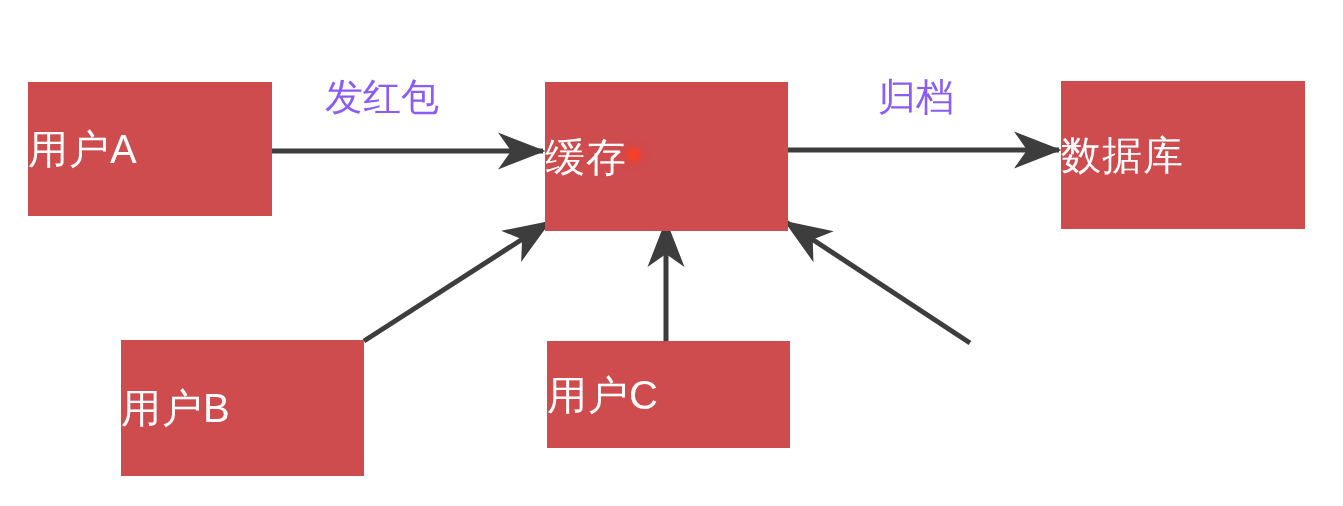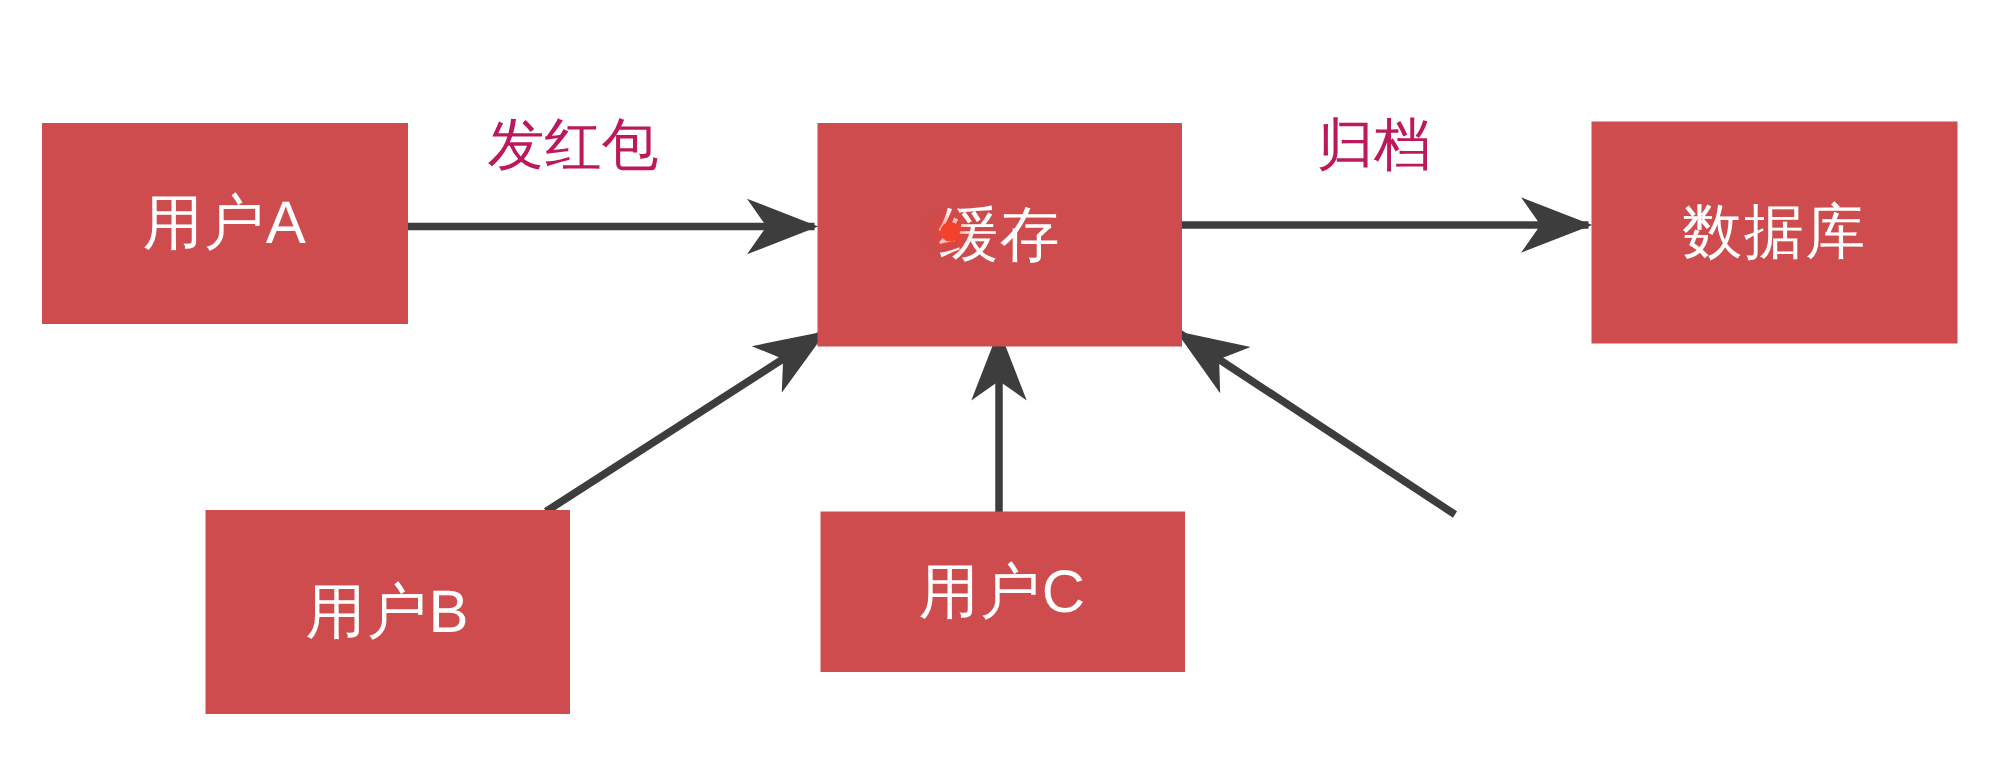--- a/index.html
+++ b/index.html
@@ -15,32 +15,31 @@
     width: 1343px;
     height: 506px;
     background: #ffffff;
     overflow: hidden;
   }
   .node {
     position: absolute;
     box-sizing: border-box;
     display: flex;
     align-items: center;
-    justify-content: center;
     background: #ce4b4e;
     color: #ffffff;
     font-size: 40px;
     font-weight: 400;
     letter-spacing: 1px;
     line-height: 1;
     user-select: none;
   }
   .edge-label {
     position: absolute;
-    color: #be185d;
+    color: #8b5cf6;
     font-size: 38px;
     line-height: 1;
     white-space: nowrap;
     user-select: none;
   }
   svg.edges {
     position: absolute;
     left: 0;
     top: 0;
     width: 1343px;
@@ -91,21 +90,21 @@
   </div>
 
   <div class="node" style="left:545px; top:82px; width:243px; height:149px;">
     <span>缓存</span>
   </div>
 
   <div class="node" style="left:1061px; top:81px; width:244px; height:148px;">
     <span>数据库</span>
   </div>
 
-  <div class="node" style="left:121px; top:340px; width:243px; height:136px;margin-left:16px;">
+  <div class="node" style="left:121px; top:340px; width:243px; height:136px;">
     <span>用户B</span>
   </div>
 
   <div class="node" style="left:547px; top:341px; width:243px; height:107px;">
     <span>用户C</span>
   </div>
 
 
   <div class="edge-label" style="left:325px; top:78px;">发红包</div>
 

